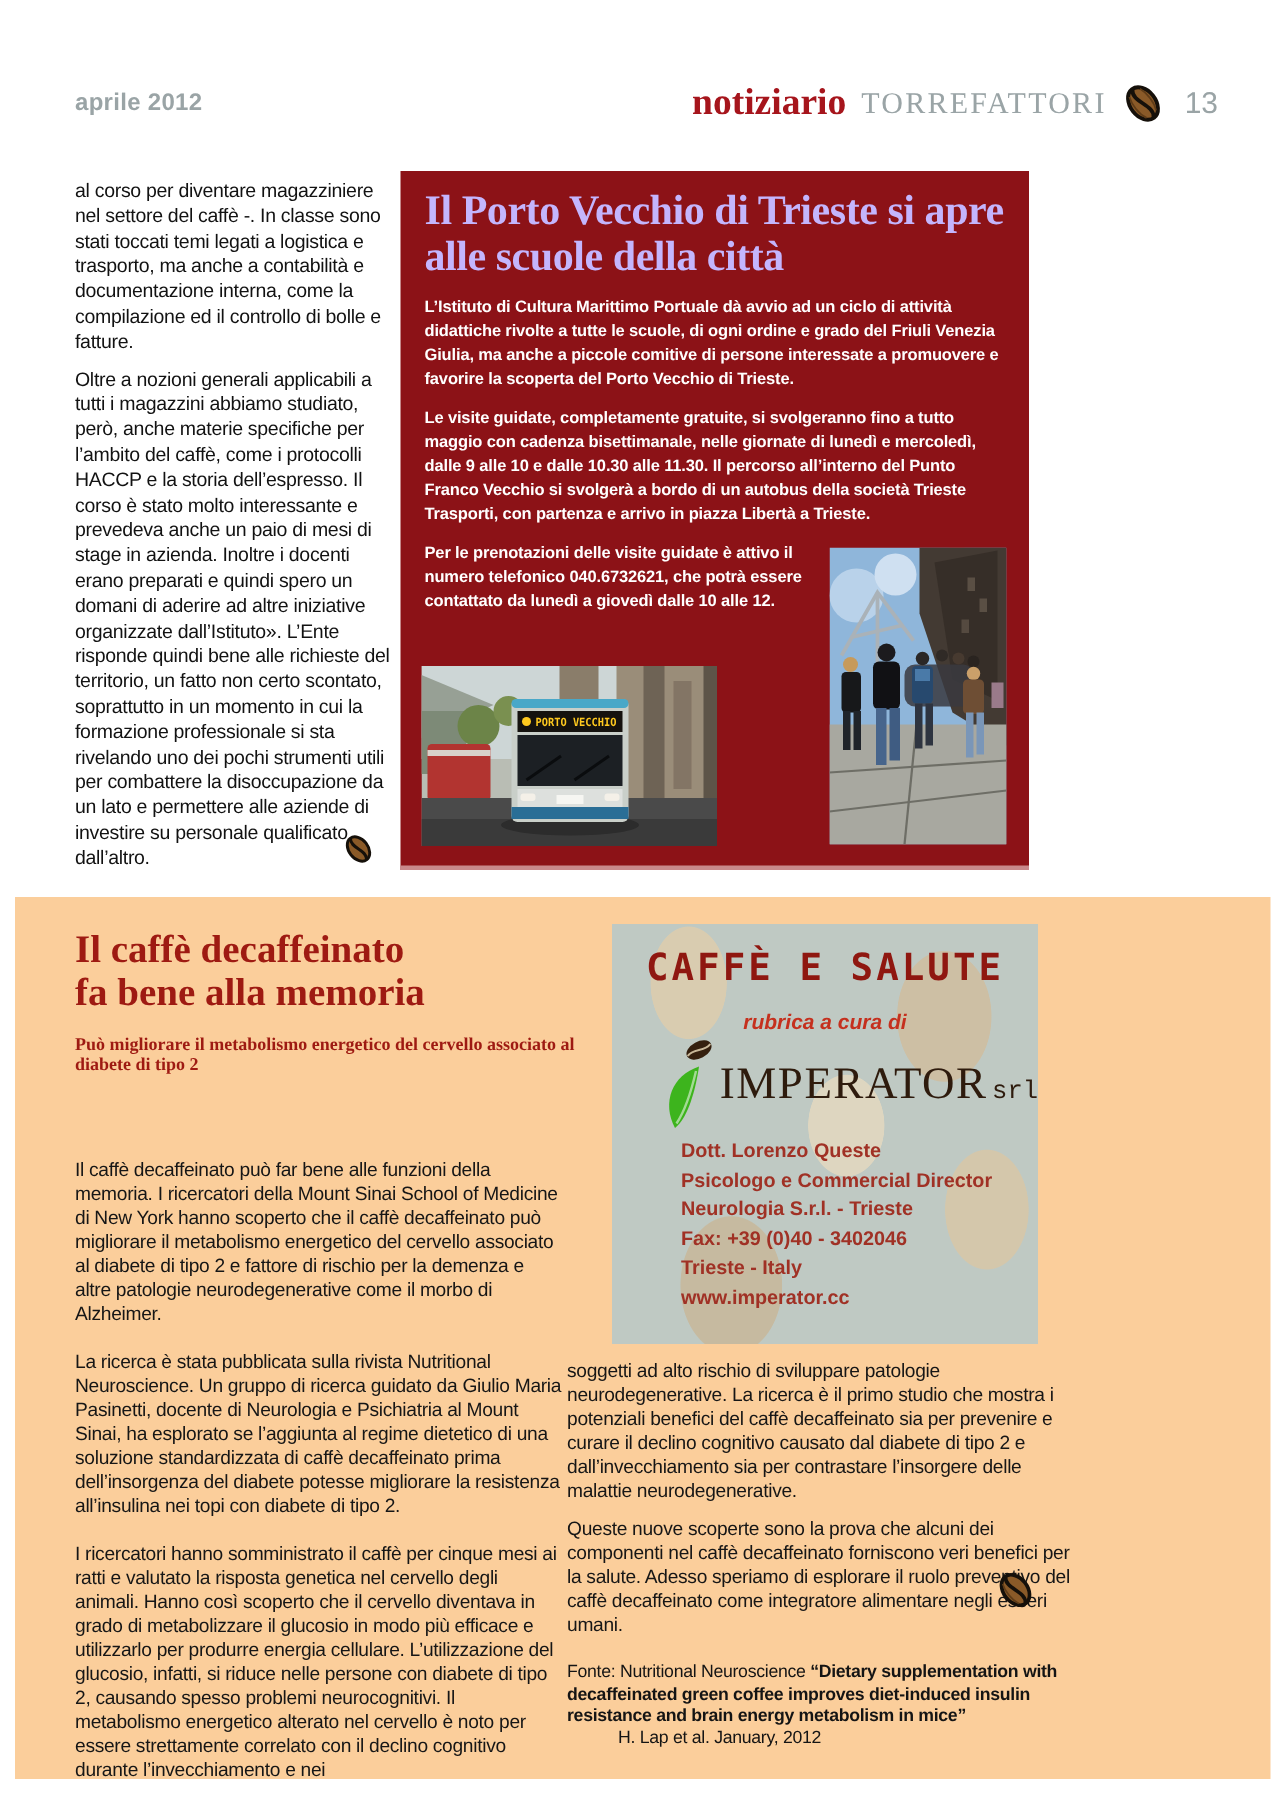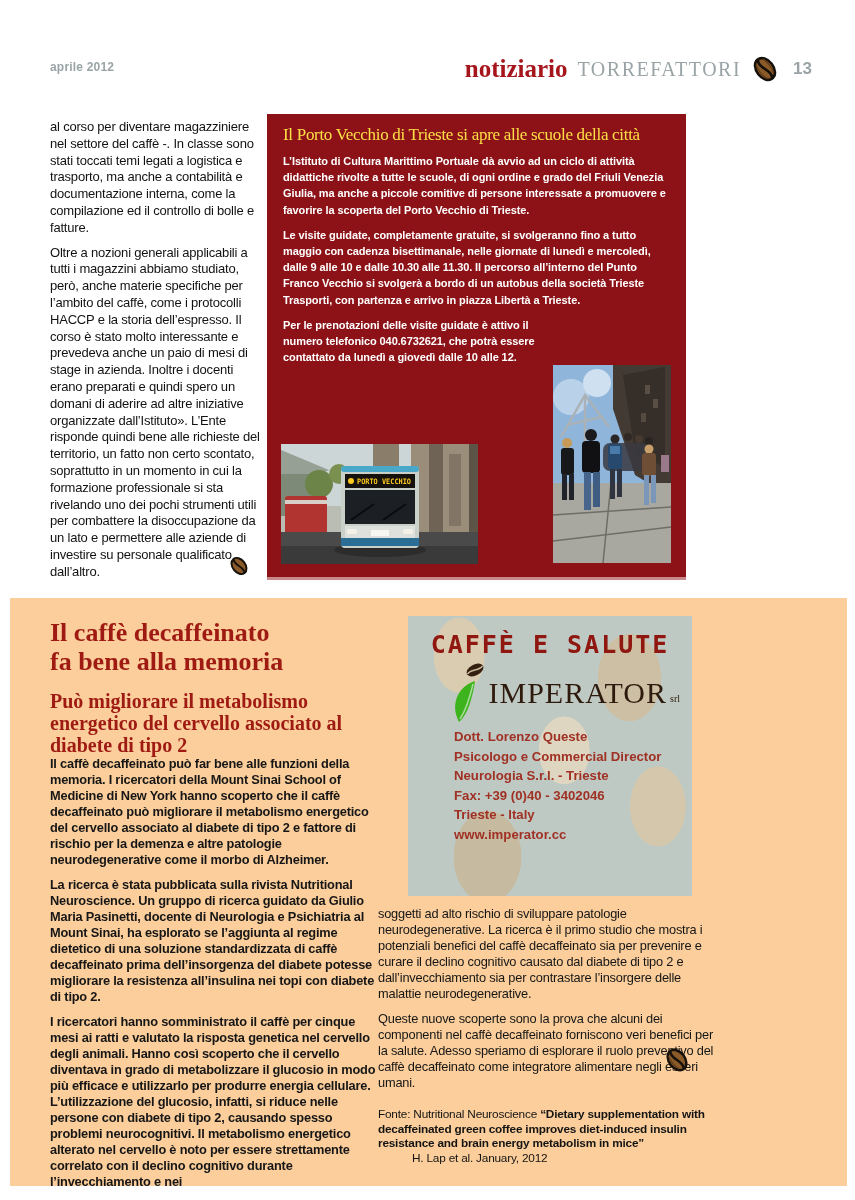--- a/index.html
+++ b/index.html
@@ -1,66 +1,66 @@
 <!DOCTYPE html>
 <html><head>
 <meta charset="utf-8">
 <style>
   html,body{margin:0;padding:0;}
   body{background:#ffffff;font-family:"Liberation Sans",sans-serif;}
   .page{position:relative;width:855px;height:1200px;background:#ffffff;overflow:hidden;}
 
   
-  .header-date{position:absolute;left:50px;top:60px;font-size:12px;font-weight:bold;color:#9aa4a6;letter-spacing:.2px;}
+  .header-date{position:absolute;left:50px;top:60px;font-size:16px;font-weight:bold;color:#9aa4a6;letter-spacing:.2px;}
   .brand{position:absolute;right:43px;top:52px;display:flex;align-items:center;gap:8px;}
   .brand-red{font-family:"Liberation Serif",serif;font-weight:bold;font-size:25px;color:#a6151c;}
   .brand-gray{font-family:"Liberation Serif",serif;font-size:20px;color:#9aa4a6;letter-spacing:1.5px;margin-left:2px;}
-  .page-num{font-size:17px;font-weight:bold;color:#9aa4a6;margin-left:4px;}
+  .page-num{font-size:20px;font-weight:normal;color:#9aa4a6;margin-left:4px;}
   .bean{display:block;}
 
   
   .left-article{position:absolute;left:50px;top:119px;width:212px;font-size:13px;line-height:16.8px;color:#121212;letter-spacing:-0.2px;}
   .left-article p{margin:0 0 8px 0;}
   .left-bean{position:absolute;left:227px;top:553px;}
 
   
   .red-box{position:absolute;left:267px;top:114px;width:419px;height:466px;background:#8c1217;border-bottom:3px solid #c9898b;box-sizing:border-box;padding:11px 16px;}
-  .red-title{margin:0;font-family:"Liberation Serif",serif;font-weight:normal;font-size:17px;line-height:1.12;color:#fde047;letter-spacing:-0.3px;}
+  .red-title{margin:0;font-family:"Liberation Serif",serif;font-weight:bold;font-size:28px;line-height:1.12;color:#c4b5fd;letter-spacing:-0.3px;}
   .red-box p{margin:9px 0 0 0;color:#ffffff;font-size:11px;font-weight:bold;line-height:16.2px;letter-spacing:-0.1px;}
   .red-box p.narrow{width:268px;}
   .bus-photo{position:absolute;left:14px;top:330px;width:197px;height:120px;}
   .crowd-photo{position:absolute;left:286px;top:251px;width:118px;height:198px;}
 
   
   .peach-box{position:absolute;left:10px;top:598px;width:837px;height:588px;background:#fbce9b;}
   .memory-title{position:absolute;left:40px;top:20px;margin:0;font-family:"Liberation Serif",serif;font-weight:bold;font-size:26px;line-height:1.12;color:#9e1a12;}
-  .memory-subtitle{position:absolute;left:40px;top:92px;margin:0;width:340px;font-family:"Liberation Serif",serif;font-weight:bold;font-size:20px;line-height:1.1;color:#9e1a12;}
+  .memory-subtitle{position:absolute;left:40px;top:92px;margin:0;width:340px;font-family:"Liberation Serif",serif;font-weight:bold;font-size:12px;line-height:1.1;color:#9e1a12;}
   .col-left{position:absolute;left:40px;top:158px;width:326px;font-size:12.8px;line-height:16px;color:#161616;letter-spacing:-0.2px;}
-  .col-left p{margin:0 0 9px 0;font-weight:bold;}
+  .col-left p{margin:16px 0 9px 0;}
   .col-right{position:absolute;left:368px;top:308px;width:336px;font-size:12.8px;line-height:16px;color:#161616;letter-spacing:-0.2px;}
   .col-right p{margin:0 0 9px 0;}
   .right-bean{position:absolute;left:652px;top:446px;}
   .fonte{margin-top:16px;font-size:11.8px;line-height:14.5px;color:#141414;}
   .fonte strong{font-weight:bold;margin-top:12px;}
   .fonte .author{font-weight:normal;margin-left:34px;}
 
   
   .ad-box{position:absolute;left:398px;top:18px;width:284px;height:280px;box-sizing:border-box;padding-top:14px;
     background-color:#bfc9c3;
     background-image:
       radial-gradient(ellipse 42px 62px at 18% 14%, #d9ccb0 0 60%, rgba(0,0,0,0) 61%),
       radial-gradient(ellipse 52px 72px at 78% 22%, #cdbfa4 0 60%, rgba(0,0,0,0) 61%),
       radial-gradient(ellipse 46px 66px at 88% 68%, #d4c7ab 0 60%, rgba(0,0,0,0) 61%),
       radial-gradient(ellipse 56px 76px at 28% 86%, #c6baa0 0 60%, rgba(0,0,0,0) 61%),
       radial-gradient(ellipse 42px 56px at 55% 48%, #ded6c0 0 60%, rgba(0,0,0,0) 61%);}
   .ad-title{margin:0;text-align:center;font-family:"DejaVu Sans Mono",monospace;font-weight:bold;font-size:25px;letter-spacing:2px;color:#8f1710;}
   .ad-tagline{margin:14px 0 0 0;text-align:center;font-style:italic;font-weight:bold;font-size:14px;color:#c5301e;}
   .logo-row{display:flex;align-items:center;margin:2px 0 0 10px;justify-content:flex-end;}
   .logo-text{font-family:"Liberation Serif",serif;font-size:30px;color:#2e1b0d;letter-spacing:1px;}
-  .logo-suffix{font-family:Liberation Serif, serif;font-size:10px;color:#2e1b0d;margin:10px 12px 0 3px;}
+  .logo-suffix{font-family:Liberation Mono, monospace;font-size:17px;color:#2e1b0d;margin:10px 0 0 3px;}
   .contact{margin:2px 0 0 46px;font-weight:bold;font-size:13.2px;line-height:19.5px;color:#a03125;}
 </style>
 </head>
 <body>
 
 <div class="page">
 
   <div class="header-date">aprile 2012</div>
   <div class="brand">
     <span class="brand-red">notiziario</span>
@@ -176,20 +176,21 @@
     <h3 class="memory-subtitle">Può migliorare il metabolismo energetico del cervello associato al diabete di tipo 2</h3>
 
     <div class="col-left">
       <p>Il caffè decaffeinato può far bene alle funzioni della memoria. I ricercatori della Mount Sinai School of Medicine di New York hanno scoperto che il caffè decaffeinato può migliorare il metabolismo energetico del cervello associato al diabete di tipo 2 e fattore di rischio per la demenza e altre patologie neurodegenerative come il morbo di Alzheimer.</p>
       <p>La ricerca è stata pubblicata sulla rivista Nutritional Neuroscience. Un gruppo di ricerca guidato da Giulio Maria Pasinetti, docente di Neurologia e Psichiatria al Mount Sinai, ha esplorato se l’aggiunta al regime dietetico di una soluzione standardizzata di caffè decaffeinato prima dell’insorgenza del diabete potesse migliorare la resistenza all’insulina nei topi con diabete di tipo 2.</p>
       <p>I ricercatori hanno somministrato il caffè per cinque mesi ai ratti e valutato la risposta genetica nel cervello degli animali. Hanno così scoperto che il cervello diventava in grado di metabolizzare il glucosio in modo più efficace e utilizzarlo per produrre energia cellulare. L’utilizzazione del glucosio, infatti, si riduce nelle persone con diabete di tipo 2, causando spesso problemi neurocognitivi. Il metabolismo energetico alterato nel cervello è noto per essere strettamente correlato con il declino cognitivo durante l’invecchiamento e nei</p>
     </div>
 
     <div class="ad-box">
       <h4 class="ad-title">CAFFÈ E SALUTE</h4>
+      <div class="ad-tagline">rubrica a cura di</div>
       <div class="logo-row">
         <svg width="44" height="64" viewBox="0 0 44 64">
           <path d="M30 20 C 12 26 5 44 14 61 C 23 54 28 34 30 20 Z" fill="#3db41d"></path>
           <path d="M15 58 C 21 49 25 36 28 23" stroke="#e8f4e4" stroke-width="1.6" fill="none" opacity="0.6"></path>
           <g transform="rotate(-28 30 9)">
             <ellipse cx="30" cy="9" rx="9" ry="5.5" fill="#35200f"></ellipse>
             <path d="M21.5 9 C 27 6 33 12 38.5 9" stroke="#c9b89a" stroke-width="1.4" fill="none"></path>
           </g>
         </svg>
         <span class="logo-text">IMPERATOR</span>

